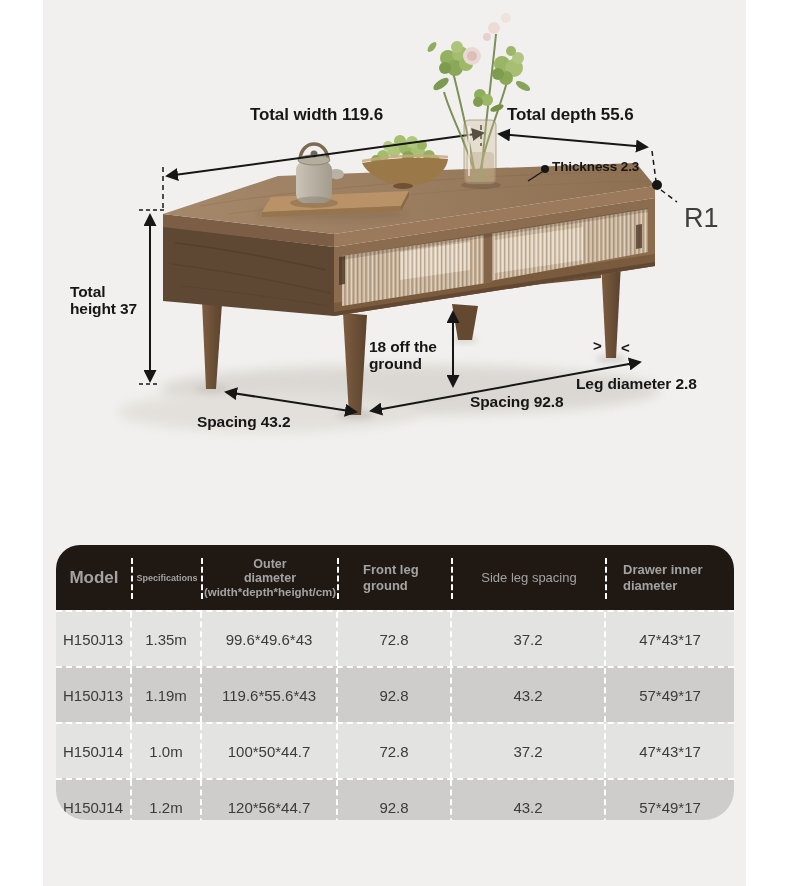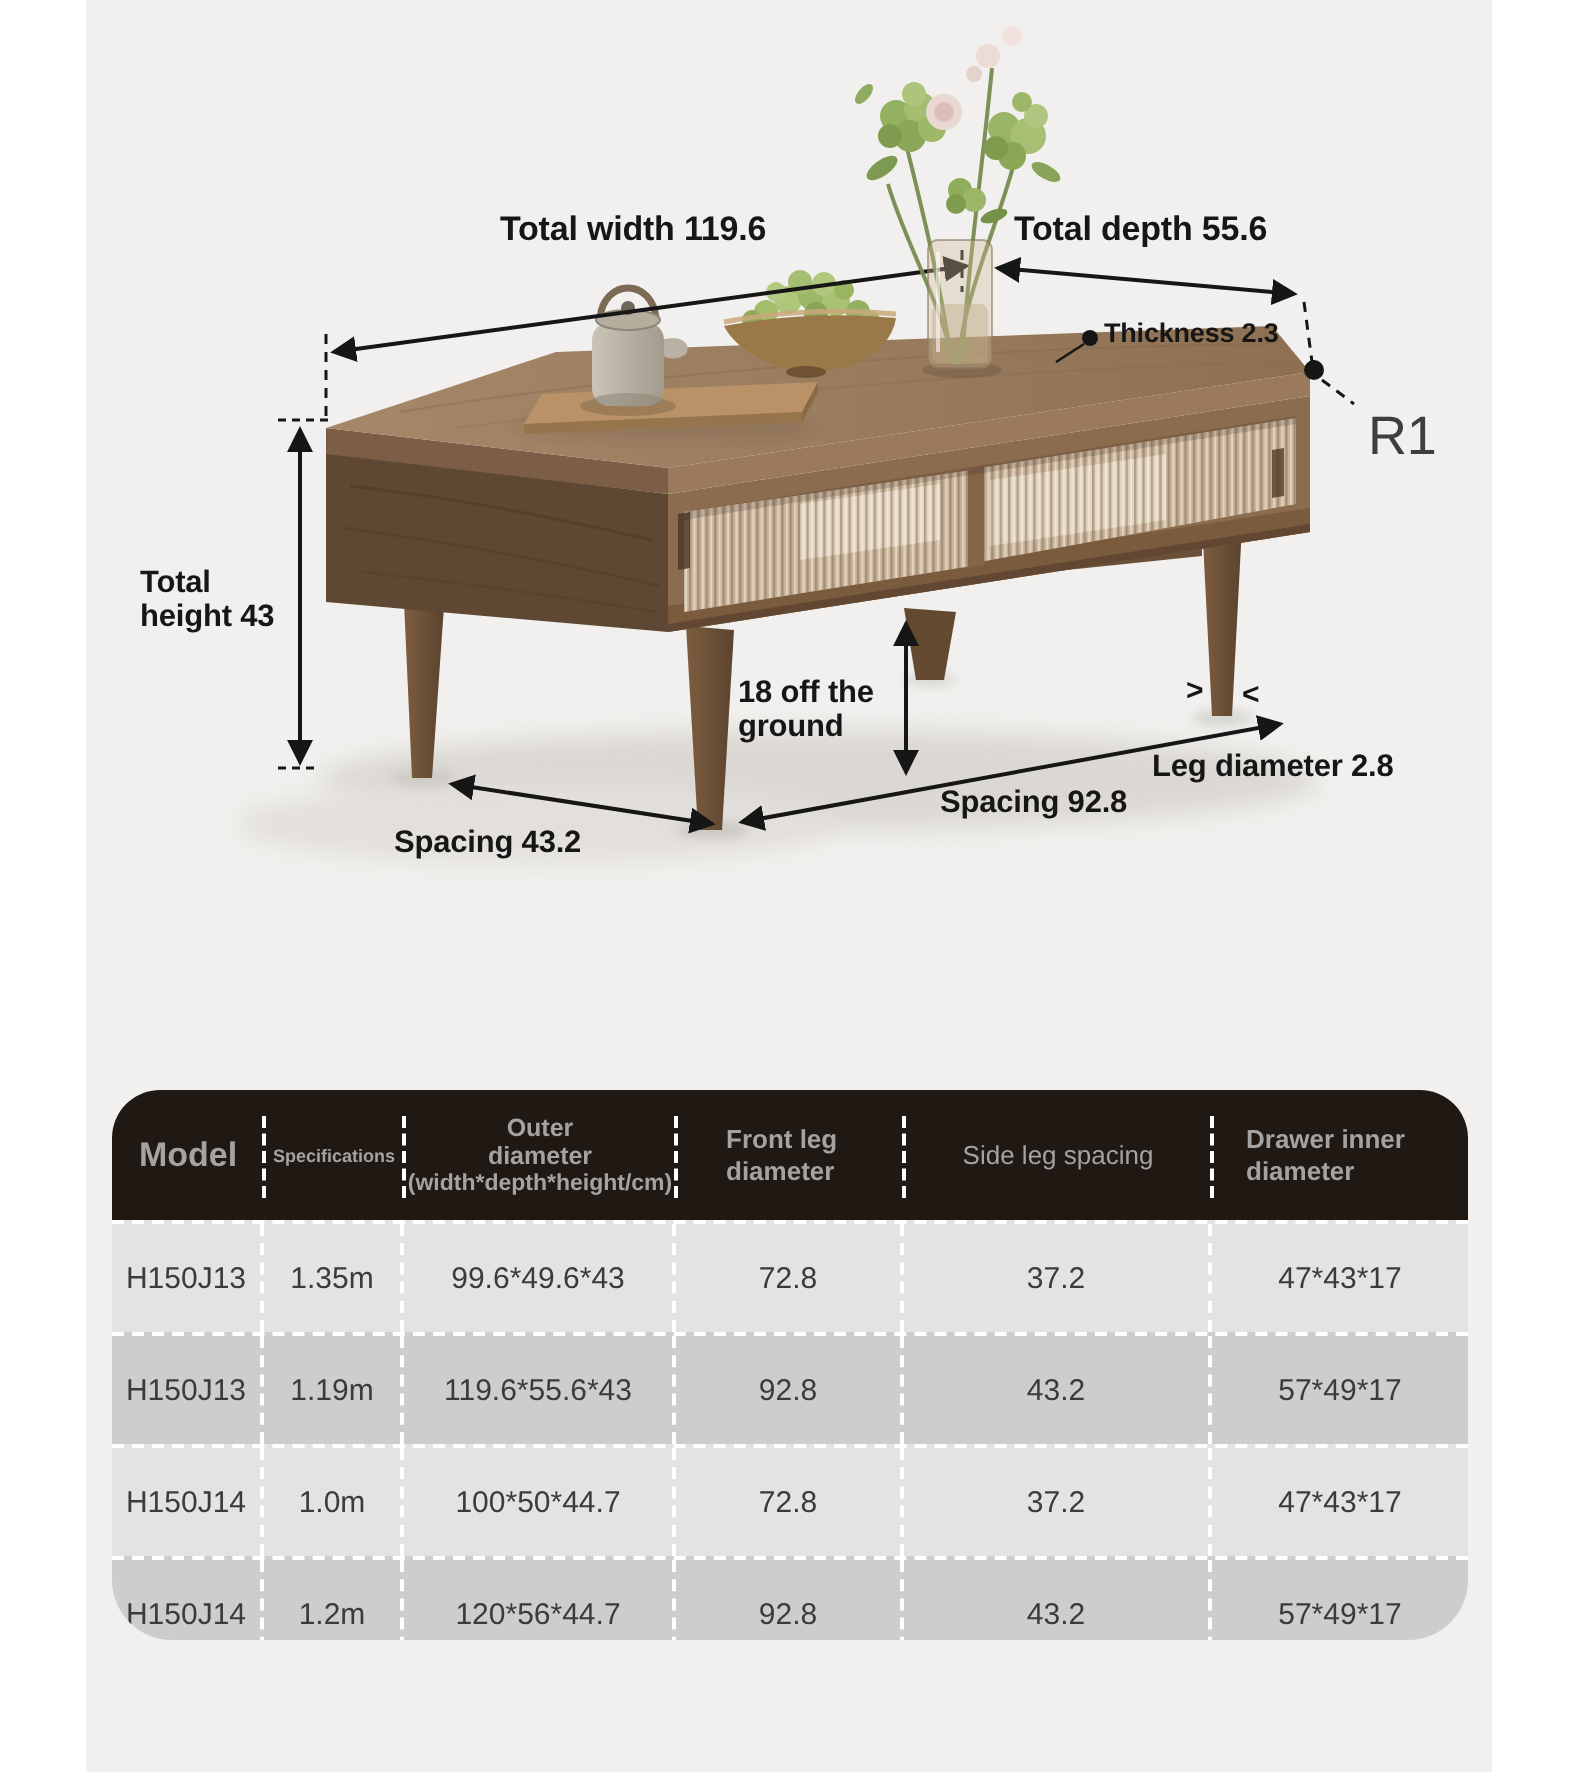--- a/index.html
+++ b/index.html
@@ -255,21 +255,21 @@
       <rect x="466" y="152" width="28" height="30" rx="4" fill="rgba(190,170,135,0.4)"></rect>
       <path d="M469,126 L469,176" stroke="rgba(255,255,255,0.55)" stroke-width="2" fill="none"></path>
     </g>
   </g>
 </svg>
 
   <div class="dim-label big label-total-width">Total width 119.6</div>
   <div class="dim-label big label-total-depth">Total depth 55.6</div>
   <div class="dim-label small label-thickness">Thickness 2.3</div>
   <div class="dim-label label-r1">R1</div>
-  <div class="dim-label wrap label-total-height">Total height 43</div>
+  <div class="dim-label wrap label-total-height">Total height 37</div>
   <div class="dim-label wrap label-ground">18 off the ground</div>
   <div class="dim-label label-spacing43">Spacing 43.2</div>
   <div class="dim-label label-spacing92">Spacing 92.8</div>
   <div class="dim-label label-legdia">Leg diameter 2.8</div>
   <div class="chev chev-l">&gt;</div>
   <div class="chev chev-r">&lt;</div>
 </div>
 
 <div class="spec-table">
   <div class="spec-header">
@@ -277,21 +277,21 @@
         <span class="h-model">Model</span>
       </div>
     <div class="hcell">
         <span class="h-spec">Specifications</span>
       </div>
     <div class="hcell">
       <span class="h-outer-top">Outer diameter</span>
       <span class="h-outer-unit">(width*depth*height/cm)</span>
     </div>
     <div class="hcell">
-        <span class="h-two">Front leg diameter</span>
+        <span class="h-two">Front leg ground</span>
       </div>
     <div class="hcell">
         <span class="h-one">Side leg spacing</span>
       </div>
     <div class="hcell">
         <span class="h-two wide">Drawer inner diameter</span>
       </div>
   </div>
 
   <div class="s-row light">

